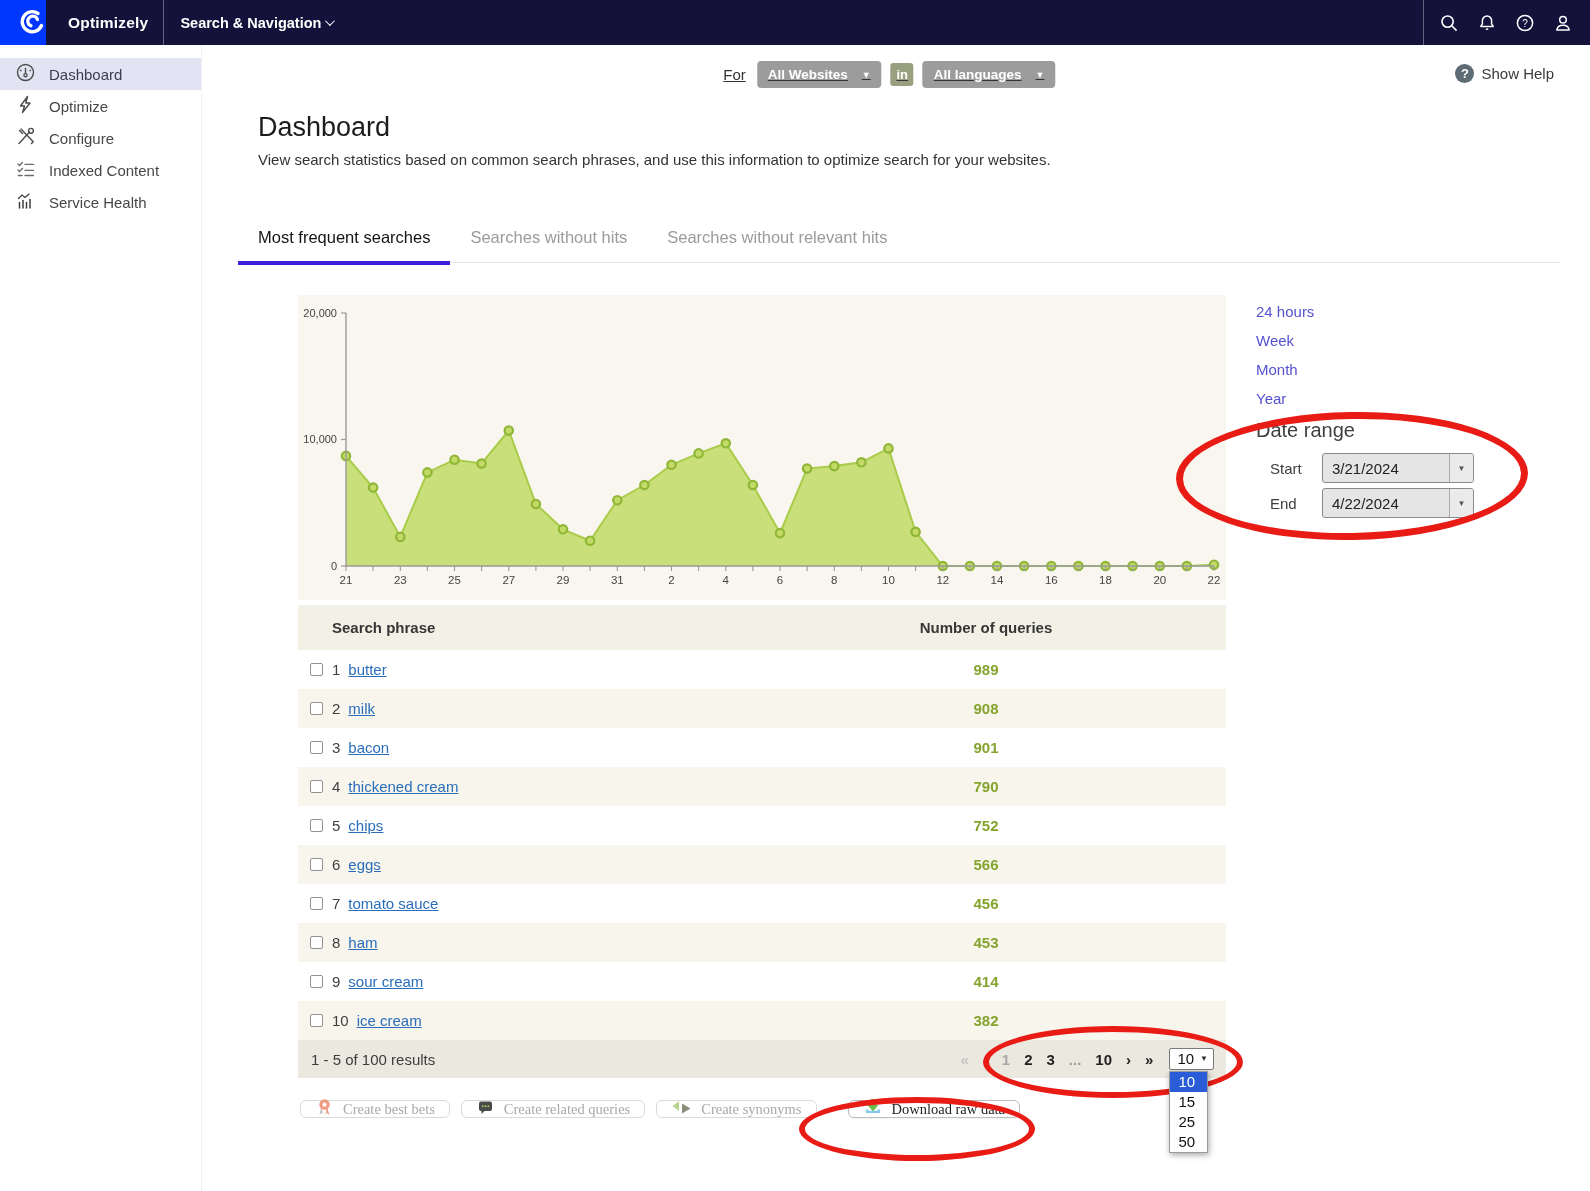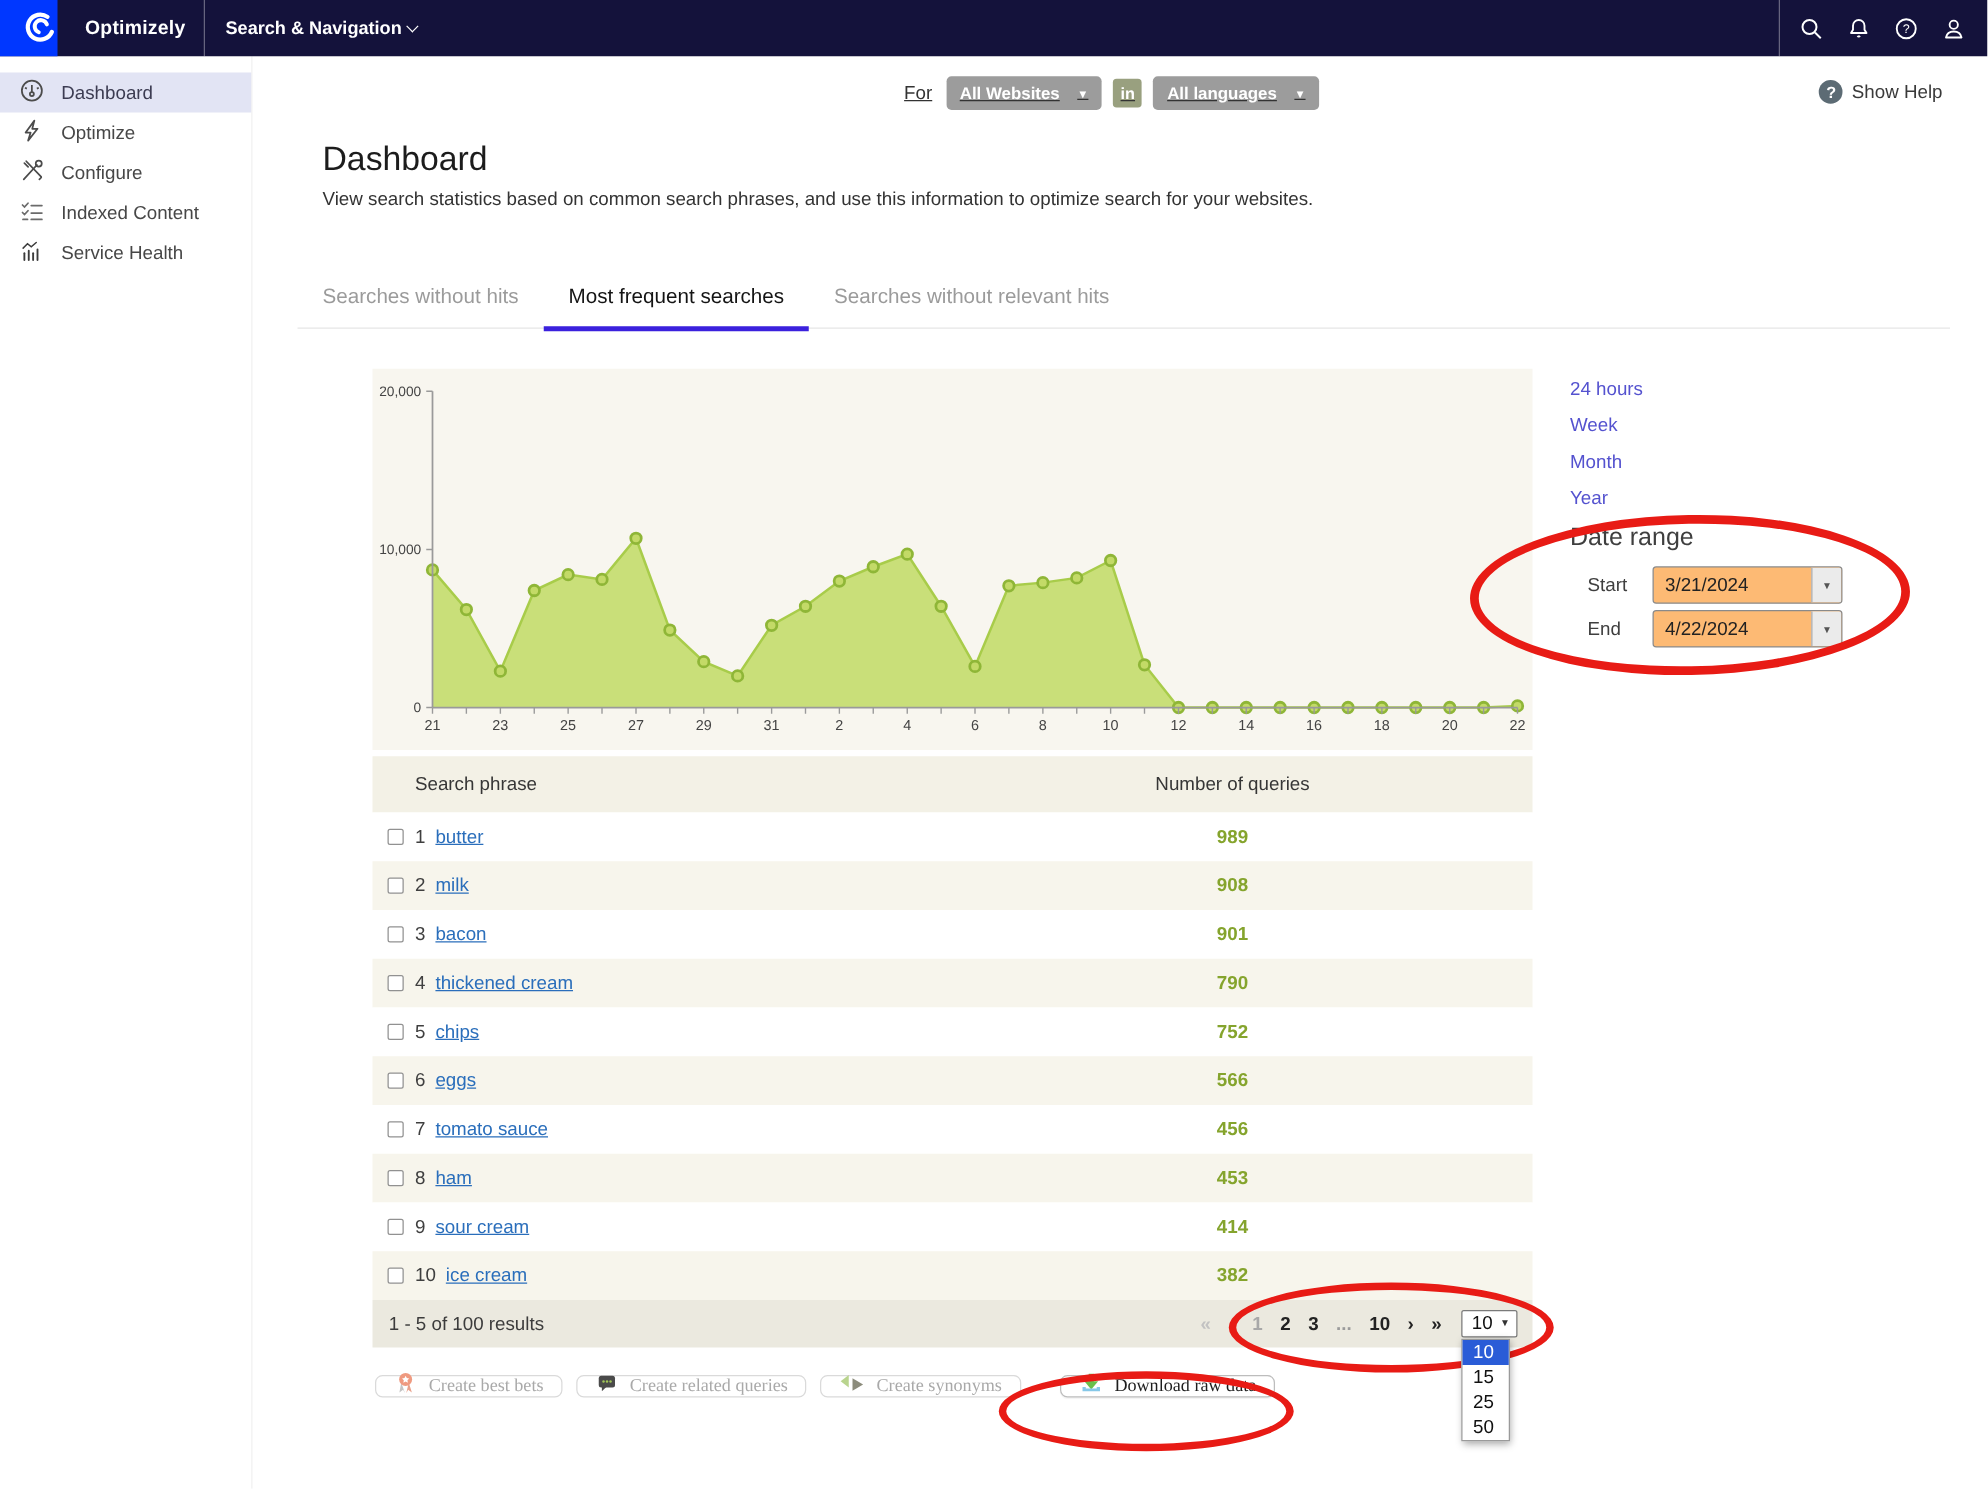--- a/index.html
+++ b/index.html
@@ -47,27 +47,27 @@
 
   
   .chart-box { position:absolute; left:96px; top:250px; width:928px; height:305px; background:#f8f6ef; }
 
   
   .rail { position:absolute; left:1054px; top:258px; width:320px; }
   .rail-link { display:block; color:#5452cf; font-size:15px; margin-bottom:12px; text-decoration:none; cursor:pointer; }
   .date-title { font-size:20px; color:#3f3f3f; margin:12px 0 11px; }
   .date-row { display:flex; align-items:center; margin-bottom:5px; }
   .date-label { width:52px; margin-left:14px; font-size:15px; color:#3f3f3f; }
-  .combo { width:152px; height:30px; border:1px solid #8a8a8a; border-radius:3px; background:#fdba74; display:flex; overflow:hidden; }
+  .combo { width:152px; height:30px; border:1px solid #8a8a8a; border-radius:3px; background:#e5e5e5; display:flex; overflow:hidden; }
   .combo-value { flex:1; padding:6px 0 0 9px; font-size:15px; color:#222; }
   .combo-btn { width:24px; border-left:1px solid #ababab; background:#ebebeb; display:flex; align-items:center; justify-content:center; font-size:8px; color:#555; cursor:pointer; }
 
   
   .stats-table { position:absolute; left:96px; top:560px; width:928px; font-size:15px; }
-  .thead { display:grid; grid-template-columns:34px 1fr 300px 90px; background:#f3f1e6; height:45px; align-items:center; font-weight:400; color:#363636; }
+  .thead { display:grid; grid-template-columns:34px 1fr 300px 90px; background:#f3f1e6; height:45px; align-items:center; font-weight:700; color:#363636; }
   .thead .col-phrase { padding-left:0; }
   .thead .col-queries { text-align:center; }
   .trow { display:grid; grid-template-columns:34px 1fr 300px 90px; height:39px; align-items:center; background:#fff; }
   .trow.alt { background:#f7f5ec; }
   .cb { width:13px; height:13px; border:1px solid #919191; border-radius:2px; background:#fff; margin-left:12px; cursor:pointer; }
   .phrase-cell { display:flex; align-items:center; gap:8px; }
   .rank { color:#3f3f3f; }
   .phrase-link { color:#2a6ebb; text-decoration:underline; cursor:pointer; }
   .queries { text-align:center; font-weight:700; color:#85a42d; }
   .tfoot { display:grid; grid-template-columns:1fr auto; align-items:center; background:#ebe9df; height:38px; padding:0 12px 0 13px; color:#3c3c3c; }
@@ -207,22 +207,22 @@
     <div class="show-help">
       <span class="help-circle">?</span>
       <span class="show-help-label">Show Help</span>
     </div>
   </div>
 
   <h1 class="page-title">Dashboard</h1>
   <p class="page-desc">View search statistics based on common search phrases, and use this information to optimize search for your websites.</p>
 
   <div class="tabs" id="tabs">
+      <div class="tab active">Most frequent searches</div>
       <div class="tab">Searches without hits</div>
-      <div class="tab active">Most frequent searches</div>
       <div class="tab">Searches without relevant hits</div>
     </div>
 
   <div class="chart-box" id="chart"><svg width="928" height="305" viewBox="0 0 928 305">
         <path d="M48.0,160.9 L75.1,192.6 L102.3,241.9 L129.4,177.4 L156.5,164.7 L183.6,168.5 L210.8,135.6 L237.9,209.0 L265.0,234.3 L292.1,245.7 L319.3,205.2 L346.4,190.0 L373.5,169.8 L400.6,158.4 L427.8,148.3 L454.9,190.0 L482.0,238.1 L509.1,173.6 L536.3,171.1 L563.4,167.3 L590.5,153.4 L617.6,236.8 L644.8,271.0 L671.9,271.0 L699.0,271.0 L726.1,271.0 L753.3,271.0 L780.4,271.0 L807.5,271.0 L834.6,271.0 L861.8,271.0 L888.9,271.0 L916.0,269.7 L916.0,271 L48,271 Z" fill="#c9df79"></path>
         <polyline points="48.0,160.9 75.1,192.6 102.3,241.9 129.4,177.4 156.5,164.7 183.6,168.5 210.8,135.6 237.9,209.0 265.0,234.3 292.1,245.7 319.3,205.2 346.4,190.0 373.5,169.8 400.6,158.4 427.8,148.3 454.9,190.0 482.0,238.1 509.1,173.6 536.3,171.1 563.4,167.3 590.5,153.4 617.6,236.8 644.8,271.0 671.9,271.0 699.0,271.0 726.1,271.0 753.3,271.0 780.4,271.0 807.5,271.0 834.6,271.0 861.8,271.0 888.9,271.0 916.0,269.7" fill="none" stroke="#a8cc4a" stroke-width="2"></polyline>
         <circle cx="48.0" cy="160.9" r="4.2" fill="#c3da67" stroke="#8fb637" stroke-width="2.2"></circle>
         <circle cx="75.1" cy="192.6" r="4.2" fill="#c3da67" stroke="#8fb637" stroke-width="2.2"></circle>
         <circle cx="102.3" cy="241.9" r="4.2" fill="#c3da67" stroke="#8fb637" stroke-width="2.2"></circle>
         <circle cx="129.4" cy="177.4" r="4.2" fill="#c3da67" stroke="#8fb637" stroke-width="2.2"></circle>

